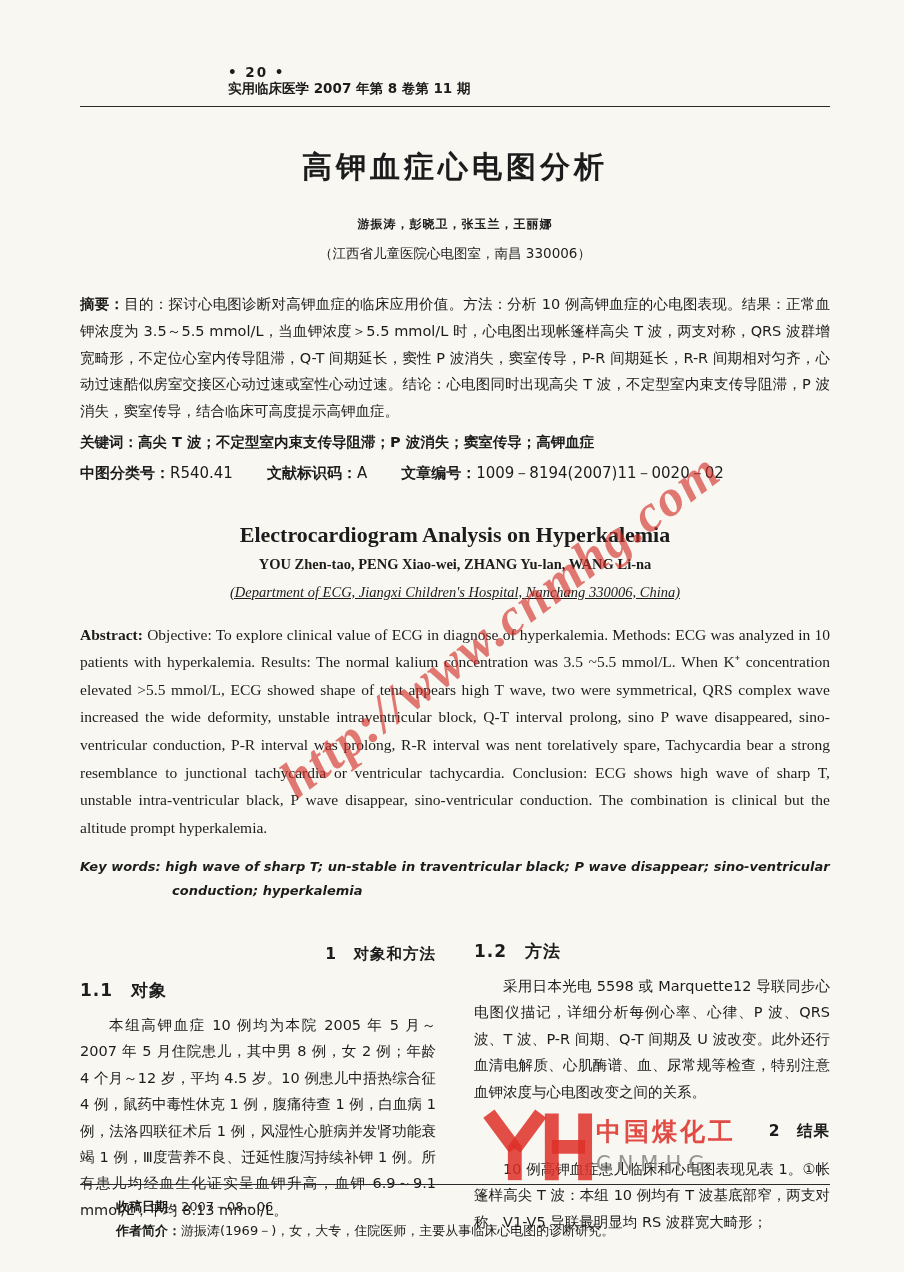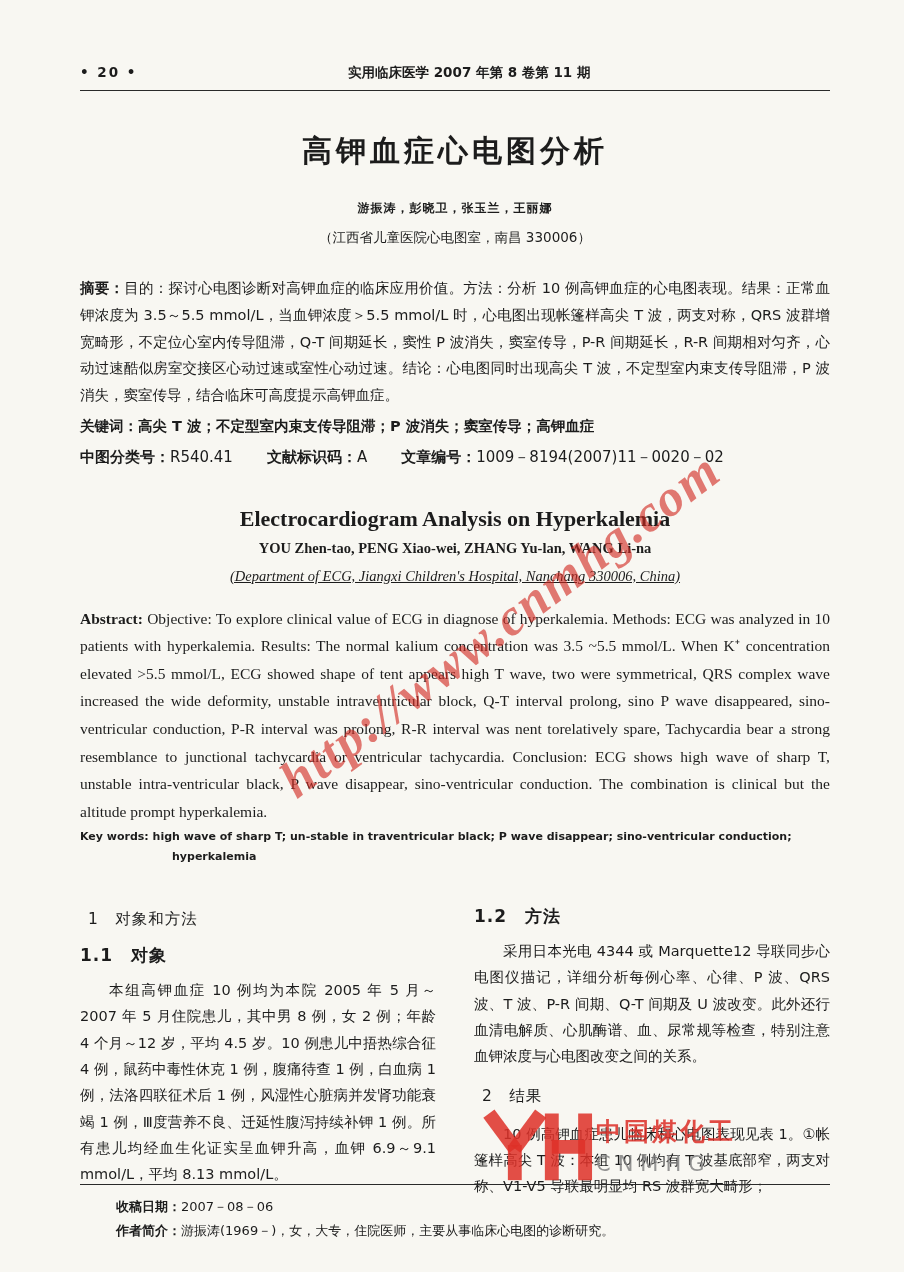--- a/index.html
+++ b/index.html
@@ -12,20 +12,21 @@
     color:#1c1c1c;
     font-family:"DejaVu Sans", sans-serif;
     overflow:hidden;
   }
   .content { padding:64px 74px 0 80px; }
 
   
   .header {
     display:flex; align-items:baseline;
     font-size:13.5px;
+    flex-direction:column;
   }
   .pageno { width:120px; letter-spacing:2px; font-weight:bold; }
   .journal-cn { flex:0 0 auto; font-weight:bold; margin-left:148px; }
   .journal-en {
     flex:1; text-align:right;
     font-family:"Liberation Serif", serif;
     font-style:italic; font-weight:bold;
   }
   .rule { border-top:1.5px solid #2a2a2a; margin-top:8px; }
 
@@ -59,28 +60,28 @@
     text-align:center; margin-top:11px;
     font-family:"Liberation Serif", serif; font-style:italic; font-size:14.5px;text-decoration:underline;
   }
   .abstract-en {
     margin-top:20px;
     font-family:"Liberation Serif", serif;
     font-size:15.5px; line-height:1.78; text-align:justify;
   }
   .abstract-en b { font-family:"Liberation Serif", serif; }
   .keywords-en {
-    margin-top:2px; font-size:11px; line-height:1.8; font-weight:bold;
-    padding-left:92px; text-indent:-92px;
+    margin-top:14px; font-size:13px; line-height:1.8; font-weight:bold;
+    padding-left:92px; text-indent:-92px;font-style:italic;
   }
 
   
   .columns { display:flex; gap:38px; margin-top:26px; }
   .col { flex:1; min-width:0; }
-  .sec-h1 { font-size:15.5px; font-weight:normal; margin:16px 8px 14px; letter-spacing:1px; }
+  .sec-h1 { font-size:15.5px; font-weight:bold; margin:16px 0 14px; letter-spacing:1px;text-align:right; }
   .sec-h2 { font-size:17px; font-weight:bold; margin:12px 0 10px; letter-spacing:1px; }
   .body-cn { font-size:14.5px; line-height:1.82; text-align:justify; text-indent:2em; }
 
   
   .footer { position:absolute; left:80px; right:74px; bottom:28px; }
   .footer-rule { border-top:1.5px solid #2a2a2a; margin-bottom:10px; }
   .footer p { font-size:13px; line-height:1.9; }
   .footer b { font-weight:bold;margin-left:36px; }
 
   
@@ -132,21 +133,21 @@
     <p class="keywords-en"><span>Key words:</span> <span>high wave of sharp T; un-stable in traventricular black; P wave disappear; sino-ventricular conduction; hyperkalemia</span></p>
 
     <div class="columns">
       <div class="col">
         <h3 class="sec-h1">1　对象和方法</h3>
         <h4 class="sec-h2">1.1　对象</h4>
         <p class="body-cn">本组高钾血症 10 例均为本院 2005 年 5 月～2007 年 5 月住院患儿，其中男 8 例，女 2 例；年龄 4 个月～12 岁，平均 4.5 岁。10 例患儿中捂热综合征 4 例，鼠药中毒性休克 1 例，腹痛待查 1 例，白血病 1 例，法洛四联征术后 1 例，风湿性心脏病并发肾功能衰竭 1 例，Ⅲ度营养不良、迁延性腹泻持续补钾 1 例。所有患儿均经血生化证实呈血钾升高，血钾 6.9～9.1 mmol/L，平均 8.13 mmol/L。</p>
       </div>
       <div class="col">
         <h4 class="sec-h2">1.2　方法</h4>
-        <p class="body-cn">采用日本光电 4344 或 Marquette12 导联同步心电图仪描记，详细分析每例心率、心律、P 波、QRS 波、T 波、P-R 间期、Q-T 间期及 U 波改变。此外还行血清电解质、心肌酶谱、血、尿常规等检查，特别注意血钾浓度与心电图改变之间的关系。</p>
+        <p class="body-cn">采用日本光电 5598 或 Marquette12 导联同步心电图仪描记，详细分析每例心率、心律、P 波、QRS 波、T 波、P-R 间期、Q-T 间期及 U 波改变。此外还行血清电解质、心肌酶谱、血、尿常规等检查，特别注意血钾浓度与心电图改变之间的关系。</p>
         <h3 class="sec-h1">2　结果</h3>
         <p class="body-cn">10 例高钾血症患儿临床和心电图表现见表 1。①帐篷样高尖 T 波：本组 10 例均有 T 波基底部窄，两支对称、V1-V5 导联最明显均 RS 波群宽大畸形；</p>
       </div>
     </div>
   </div>
 
   <div class="footer">
     <div class="footer-rule"></div>
     <p><b>收稿日期：</b><span>2007－08－06</span></p>
     <p><b>作者简介：</b><span>游振涛(1969－)，女，大专，住院医师，主要从事临床心电图的诊断研究。</span></p>

